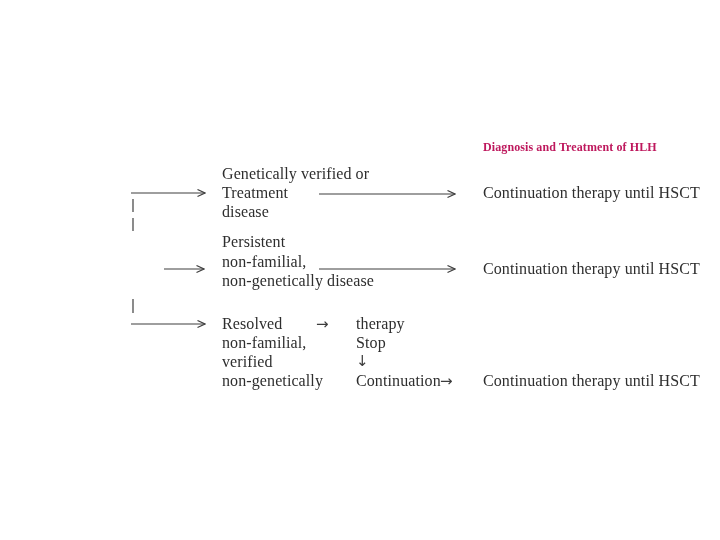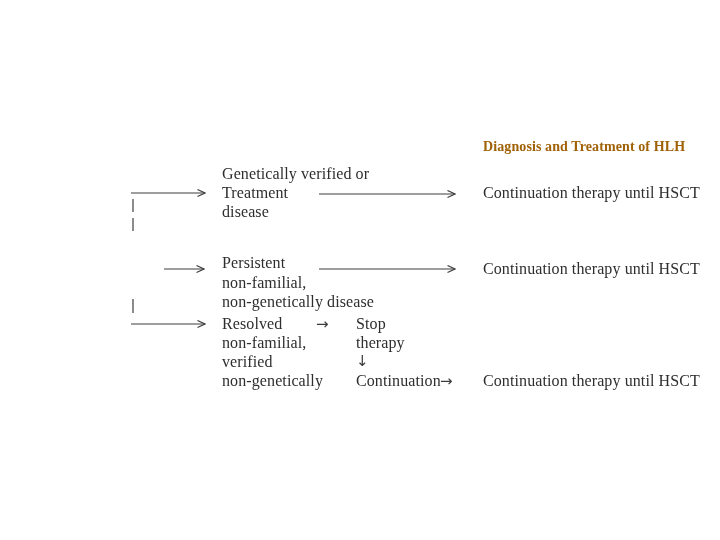--- a/index.html
+++ b/index.html
@@ -19,24 +19,24 @@
   .abs { position: absolute; }
   .tblock {
     font-size: 16px;
     line-height: 19px;
     white-space: nowrap;
     letter-spacing: 0.1px;
   }
   .lh195 { line-height: 19.5px; }
   .italic { font-style: italic; }
   .running-head {
-    font-size: 14px;
+    font-size: 12px;
     font-weight: bold;
     line-height: 16px;
-    color: #a16207;
+    color: #be185d;
     white-space: nowrap;
     letter-spacing: 0.1px;
   }
   .glyph-arrow {
     font-family: "DejaVu Sans", sans-serif;
     font-size: 15px;
     color: #3c3c3c;
     line-height: 19px;
   }
   .connectors {
@@ -69,38 +69,38 @@
     <line x1="133" y1="299" x2="133" y2="313" stroke="#3f3f3f" stroke-width="1.2"></line>
   </svg>
 
 
   <div class="abs tblock" style="left:222px; top:164px;">
     <div>Genetically verified or</div>
     <div>Treatment</div>
     <div>disease</div>
   </div>
 
-  <div class="abs tblock lh195" style="left:222px; top:253px;">
+  <div class="abs tblock lh195" style="left:222px; top:232px;">
     <div>Persistent</div>
     <div>non-familial,</div>
     <div>non-genetically disease</div>
   </div>
 
   <div class="abs tblock" style="left:222px; top:314px;">
     <div>Resolved</div>
     <div>non-familial,</div>
     <div>verified</div>
     <div>non-genetically</div>
   </div>
 
   <div class="abs glyph-arrow" style="left:316px; top:315px;">→</div>
 
   <div class="abs tblock" style="left:356px; top:314px;">
+    <div>therapy</div>
     <div>Stop</div>
-    <div>therapy</div>
     <div class="glyph-arrow">↓</div>
     <div>Continuation</div>
   </div>
 
   <div class="abs glyph-arrow" style="left:440px; top:372px;">→</div>
 
   <div class="abs tblock" style="left:483px; top:183px;">Continuation therapy until HSCT</div>
 
   <div class="abs tblock" style="left:483px; top:259px;">Continuation therapy until HSCT</div>
 

